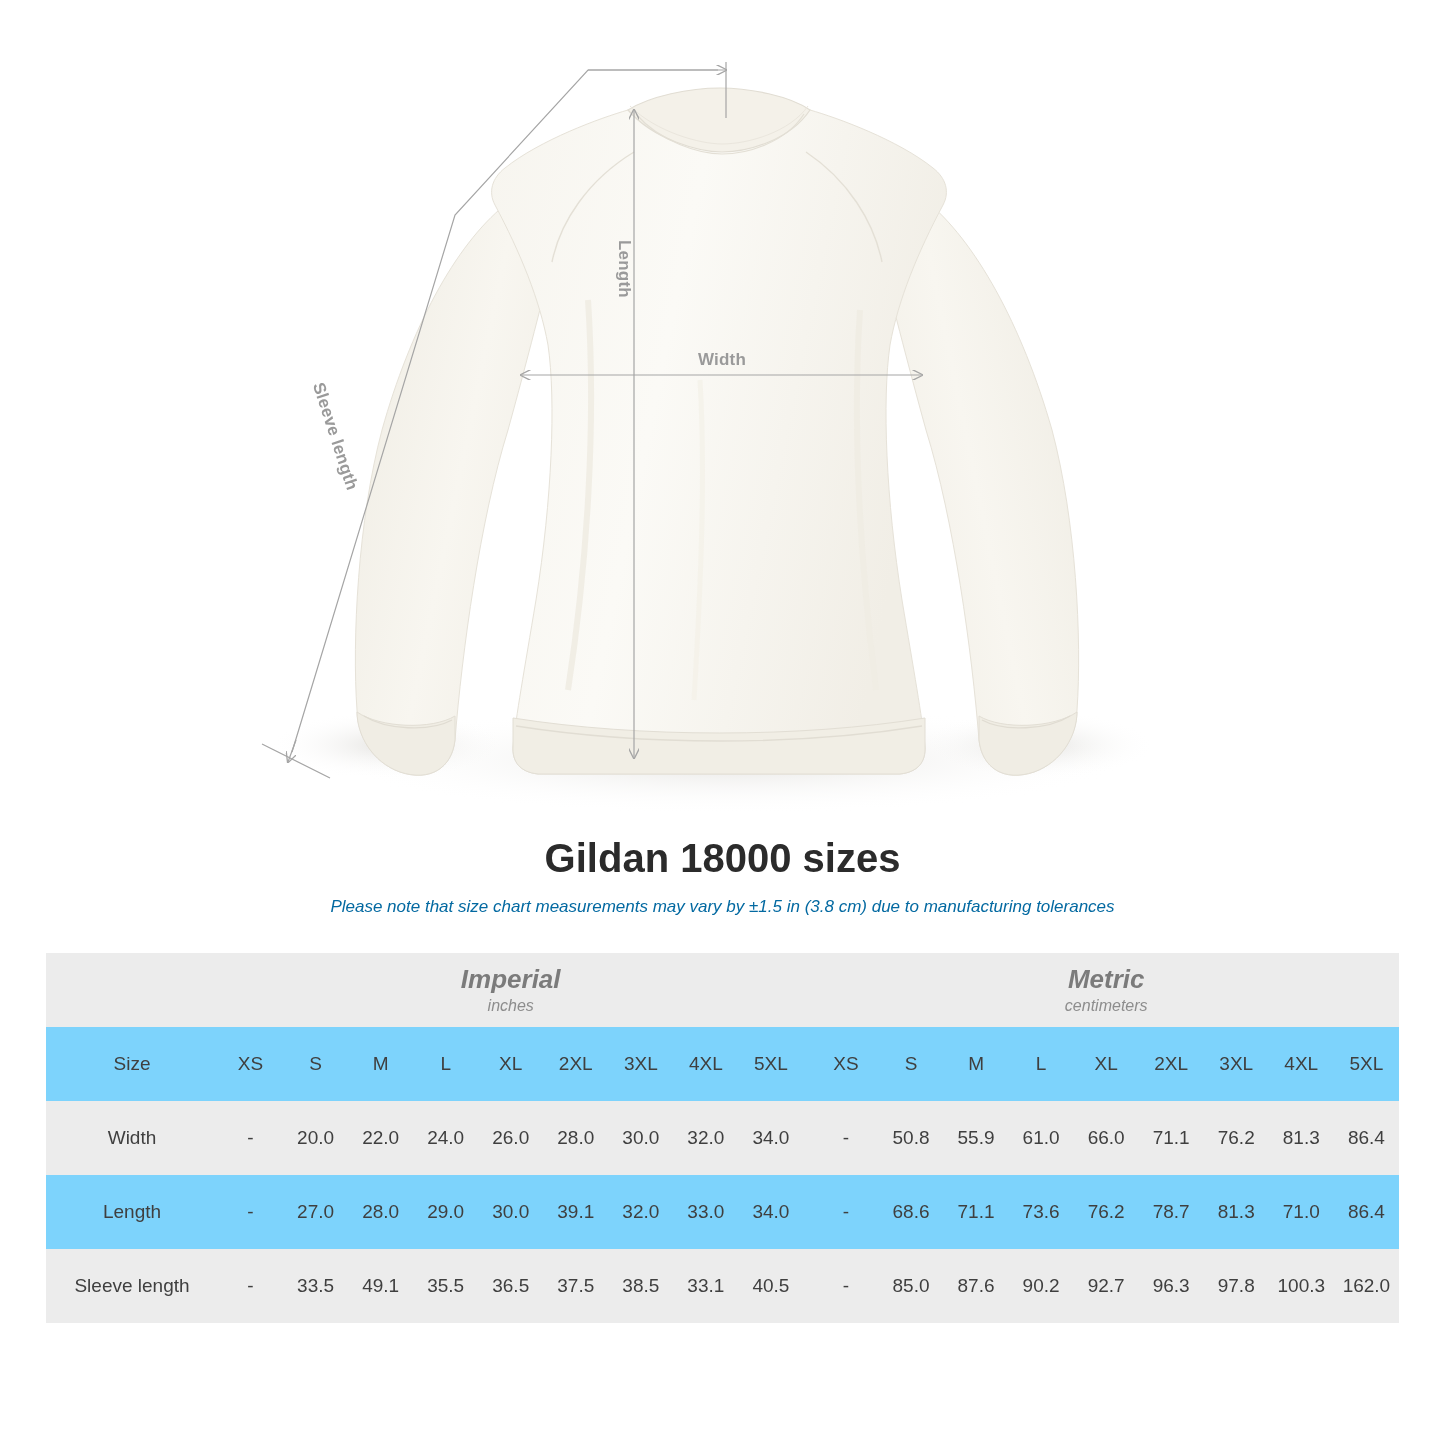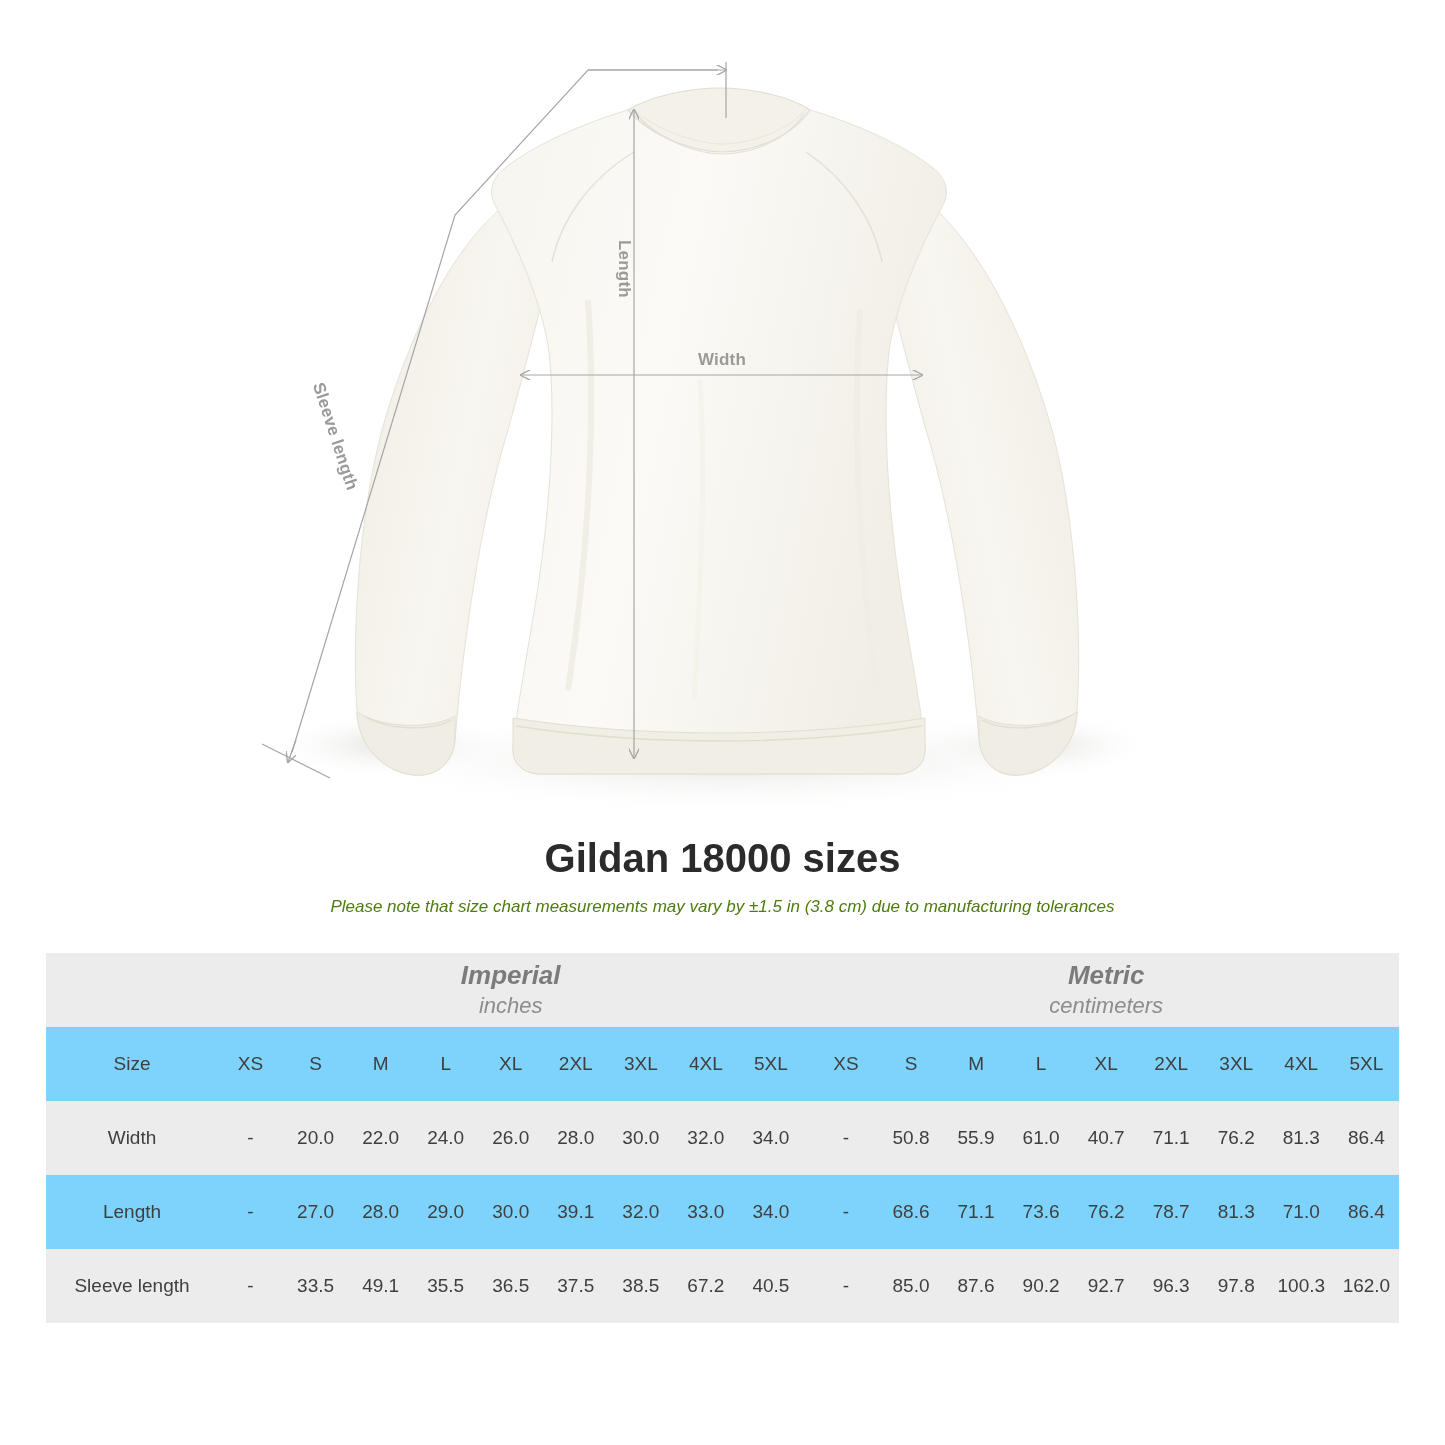--- a/index.html
+++ b/index.html
@@ -63,21 +63,21 @@
   }
   .chart-title {
     font-size: 40px;
     font-weight: bold;
     color: #2b2b2b;
     margin: 0;
   }
   .chart-note {
     font-size: 17px;
     font-style: italic;
-    color: #4d7c0f;
+    color: #0369a1;
     margin: 16px 0 0 0;
   }
 
   
   .table-wrap {
     margin: 36px 46px 16px 46px;
     width: 1353px;
   }
   table.size-table {
     border-collapse: collapse;
@@ -99,21 +99,21 @@
     height: 112px;
   }
   .unit-title {
     font-size: 26px;
     font-weight: bold;
     font-style: italic;
     color: #7b7b7b;
     line-height: 1.25;
   }
   .unit-sub {
-    font-size: 22px;
+    font-size: 16px;
     font-style: italic;
     color: #8d8d8d;
     line-height: 1.3;
     text-align: center;
   }
   .row-head td {
     background: #7dd3fc;
   }
   .row-alt td {
     background: #ececec;
@@ -284,21 +284,21 @@
           <td>26.0</td>
           <td>28.0</td>
           <td>30.0</td>
           <td>32.0</td>
           <td>34.0</td>
           <td></td>
           <td>-</td>
           <td>50.8</td>
           <td>55.9</td>
           <td>61.0</td>
-          <td>40.7</td>
+          <td>66.0</td>
           <td>71.1</td>
           <td>76.2</td>
           <td>81.3</td>
           <td>86.4</td>
         </tr>
 
         <tr class="row-head">
           <td class="row-label">Length</td>
           <td>-</td>
           <td>27.0</td>
@@ -323,21 +323,21 @@
 
         <tr class="row-alt">
           <td class="row-label">Sleeve length</td>
           <td>-</td>
           <td>33.5</td>
           <td>49.1</td>
           <td>35.5</td>
           <td>36.5</td>
           <td>37.5</td>
           <td>38.5</td>
-          <td>67.2</td>
+          <td>33.1</td>
           <td>40.5</td>
           <td></td>
           <td>-</td>
           <td>85.0</td>
           <td>87.6</td>
           <td>90.2</td>
           <td>92.7</td>
           <td>96.3</td>
           <td>97.8</td>
           <td>100.3</td>

